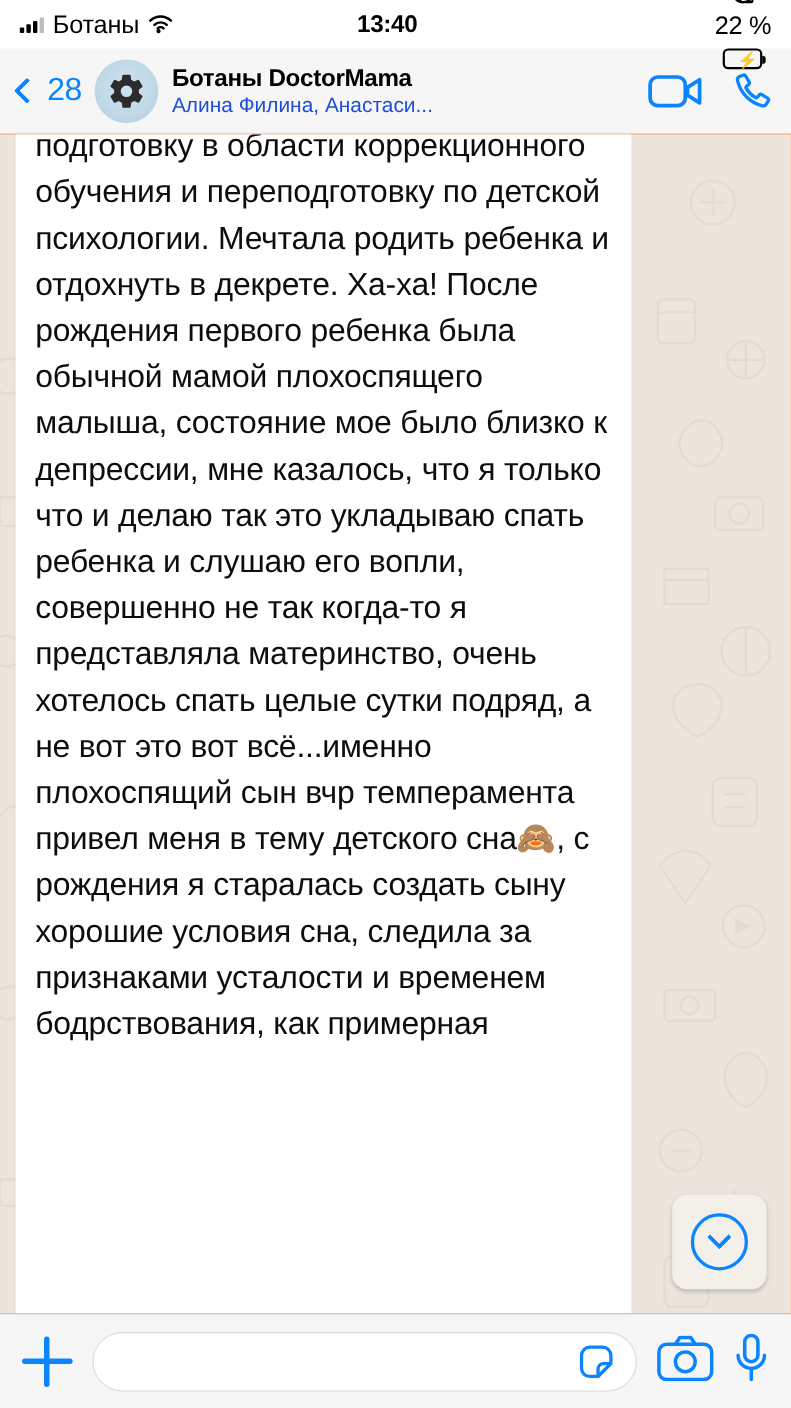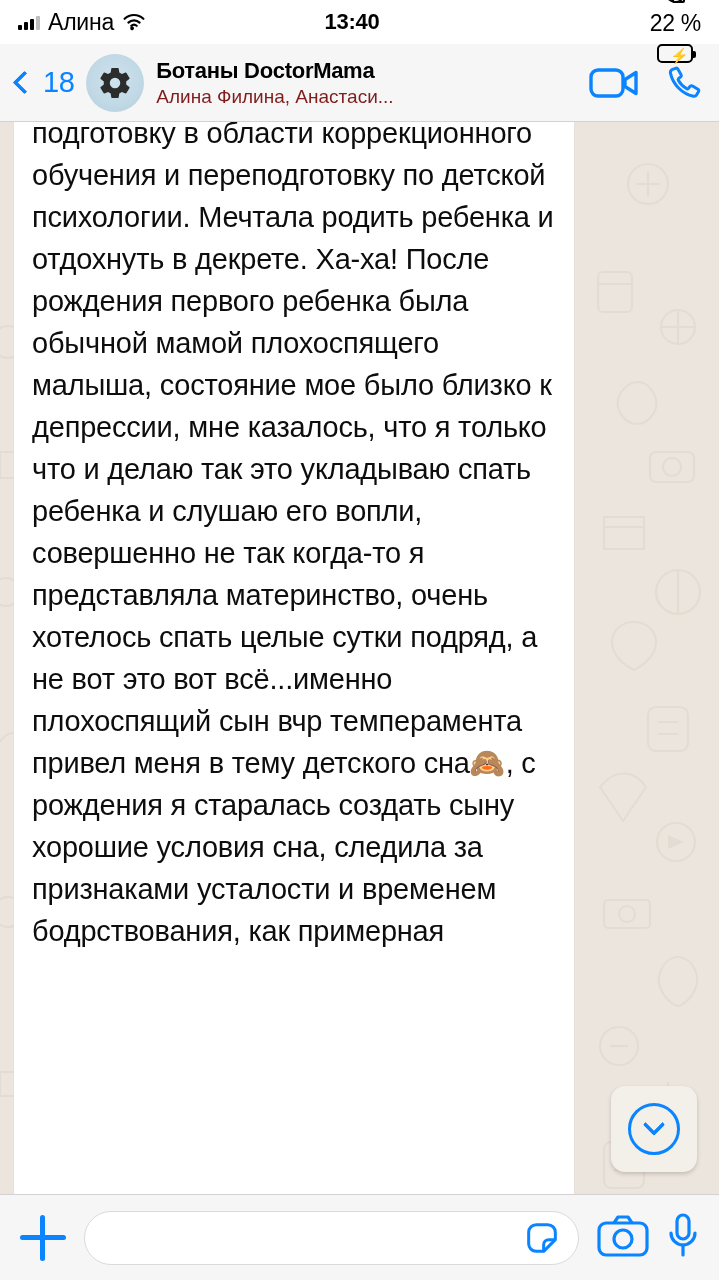--- a/index.html
+++ b/index.html
@@ -178,21 +178,21 @@
     font-size: 22px;
     font-weight: 700;
     color: #000;
     letter-spacing: -0.3px;
     white-space: nowrap;
     overflow: hidden;
     text-overflow: ellipsis;
   }
   .chat-subtitle {
     font-size: 19px;
-    color: #7f1d1d;
+    color: #1d4ed8;
     white-space: nowrap;
     overflow: hidden;
     text-overflow: ellipsis;
     margin-top: 2px;
   }
   .nav-actions {
     display: flex;
     align-items: center;
     gap: 26px;
     margin-left: 14px;
@@ -326,21 +326,21 @@
 <div class="phone">
 
   <div class="status-bar">
     <div class="status-left">
       <span class="signal">
         <i></i>
           <i></i>
           <i></i>
           <i></i>
       </span>
-      <span class="carrier">Алина</span>
+      <span class="carrier">Ботаны</span>
       <span class="wifi-icon">
         <svg width="24" height="18" viewBox="0 0 24 18">
           <path d="M12 15.2a1.9 1.9 0 1 0 0 .1z" fill="#000"></path>
           <path d="M6.4 9.6a8 8 0 0 1 11.2 0" stroke="#000" stroke-width="2.2" fill="none" stroke-linecap="round"></path>
           <path d="M2.6 5.8a13.5 13.5 0 0 1 18.8 0" stroke="#000" stroke-width="2.2" fill="none" stroke-linecap="round"></path>
           <path d="M9.3 12.8a4 4 0 0 1 5.4 0" stroke="#000" stroke-width="2.2" fill="none" stroke-linecap="round"></path>
         </svg>
       </span>
     </div>
 
@@ -352,21 +352,21 @@
       <span class="battery">
         <span class="fill"></span>
         <span class="bolt">⚡</span>
       </span>
     </div>
   </div>
 
   <div class="nav-bar">
     <div class="back-btn">
       <span class="chevron-left"></span>
-      <span class="back-count">18</span>
+      <span class="back-count">28</span>
     </div>
 
     <div class="avatar">
       <span class="gear">
         <svg width="36" height="36" viewBox="0 0 24 24" fill="#2c2c2c">
           <path d="M19.43 12.98c.04-.32.07-.64.07-.98s-.03-.66-.07-.98l2.11-1.65a.5.5 0 0 0 .12-.64l-2-3.46a.5.5 0 0 0-.61-.22l-2.49 1a7.3 7.3 0 0 0-1.69-.98l-.38-2.65A.49.49 0 0 0 14 2h-4a.49.49 0 0 0-.49.42l-.38 2.65c-.61.25-1.17.58-1.69.98l-2.49-1a.5.5 0 0 0-.61.22l-2 3.46a.5.5 0 0 0 .12.64l2.11 1.65c-.04.32-.07.65-.07.98s.03.66.07.98l-2.11 1.65a.5.5 0 0 0-.12.64l2 3.46c.14.24.44.33.61.22l2.49-1c.52.4 1.08.73 1.69.98l.38 2.65c.04.24.25.42.49.42h4c.24 0 .45-.18.49-.42l.38-2.65c.61-.25 1.17-.58 1.69-.98l2.49 1c.17.11.47.02.61-.22l2-3.46a.5.5 0 0 0-.12-.64l-2.11-1.65zM12 15.5A3.5 3.5 0 1 1 12 8.5a3.5 3.5 0 0 1 0 7z"></path>
         </svg>
       </span>
     </div>
 

